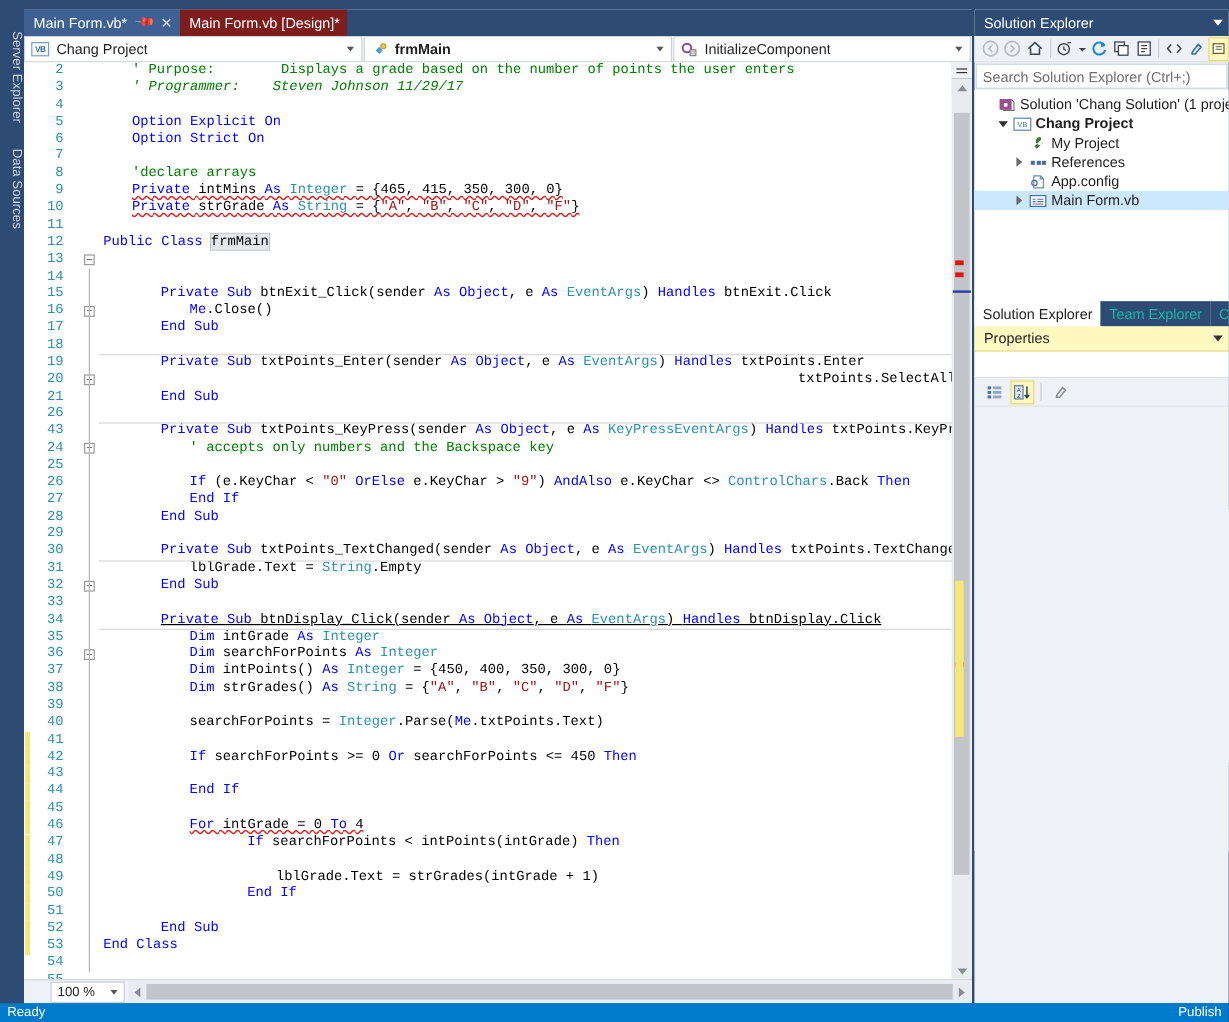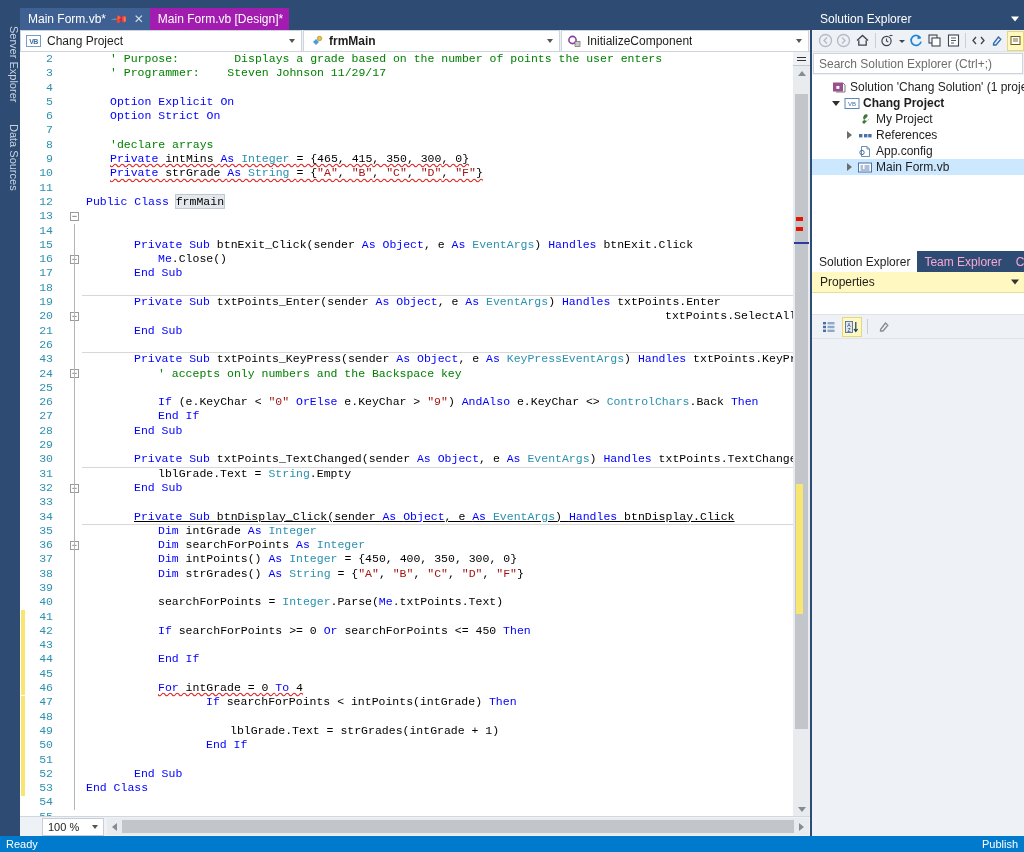--- a/index.html
+++ b/index.html
@@ -51,21 +51,21 @@
     background: #2d4b73;
     display: flex;
     align-items: stretch;
   }
   .tab {
     display: flex; align-items: center;
     padding: 0 6px 0 8px;
     font-size: 12px;
     color: #ffffff;
     white-space: nowrap;
-    background: #a21caf;
+    background: #7f1d1d;
     height: 22px;
   }
   .tab.active { background: #3f6092; }
   .tab .pin, .tab .close {
     margin-left: 7px;
     font-size: 12px;
     color: #cfdbe8;
     line-height: 1;
   }
   .tab .pin { transform: rotate(45deg); font-size: 11px; }
@@ -394,21 +394,21 @@
   .dock-tabs {
     display: flex;
     height: 21px;
     background: #eef1f5;
     align-items: stretch;
     font-size: 12px;
   }
   .dtab {
     padding: 0 7px;
     display: flex; align-items: center;
-    color: #f9a8d4;
+    color: #14b8a6;
     background: #2d4b73;
     white-space: nowrap;
   }
   .dtab.active { background: #ffffff; color: #1e1e1e; }
 
   .props-head {
     height: 21px;
     background: #fff8c0;
     color: #1e1e1e;
     display: flex; align-items: center;
@@ -582,21 +582,21 @@
           <div class="fold" style="top: 159.8px;">−</div>
           <div class="fold" style="top: 202.7px;">−</div>
           <div class="fold" style="top: 259.9px;">−</div>
           <div class="fold" style="top: 317.1px;">−</div>
           <div class="fold" style="top: 431.5px;">−</div>
           <div class="fold" style="top: 488.7px;">−</div>
           <div class="vline" style="top: 171.6px; height: 586.3px;"></div>
         </div>
       <div class="codecol" id="codecol">
           <div class="cl" style="padding-left: 28px;"><span class="cm">' Purpose:        Displays a grade based on the number of points the user enters</span></div>
-          <div class="cl" style="padding-left: 28px;"><span class="cm">' Programmer:    Steven Johnson 11/29/17</span></div>
+          <div class="cl" style="padding-left: 28px; font-style: italic;"><span class="cm">' Programmer:    Steven Johnson 11/29/17</span></div>
           <div class="cl" style="padding-left: 28px;"></div>
           <div class="cl" style="padding-left: 28px;"><span class="kw">Option Explicit On</span></div>
           <div class="cl" style="padding-left: 28px;"><span class="kw">Option Strict On</span></div>
           <div class="cl" style="padding-left: 28px;"></div>
           <div class="cl" style="padding-left: 28px;"><span class="cm">'declare arrays</span></div>
           <div class="cl" style="padding-left: 28px;"><span class="kw sq">Private </span><span class="sq">intMins </span><span class="kw sq">As </span><span class="ty sq">Integer </span><span class="sq">= {</span><span class="num sq">465</span><span class="sq">, </span><span class="num sq">415</span><span class="sq">, </span><span class="num sq">350</span><span class="sq">, </span><span class="num sq">300</span><span class="sq">, </span><span class="num sq">0</span><span class="sq">}</span></div>
           <div class="cl" style="padding-left: 28px;"><span class="kw sq">Private </span><span class="sq">strGrade </span><span class="kw sq">As </span><span class="ty sq">String </span><span class="sq">= {</span><span class="st sq">"A"</span><span class="sq">, </span><span class="st sq">"B"</span><span class="sq">, </span><span class="st sq">"C"</span><span class="sq">, </span><span class="st sq">"D"</span><span class="sq">, </span><span class="st sq">"F"</span><span class="sq">}</span></div>
           <div class="cl" style="padding-left: 4px;"></div>
           <div class="cl" style="padding-left: 4px;"><span class="kw">Public Class </span><span class="hl-box">frmMain</span></div>
           <div class="cl" style="padding-left: 4px;"></div>

